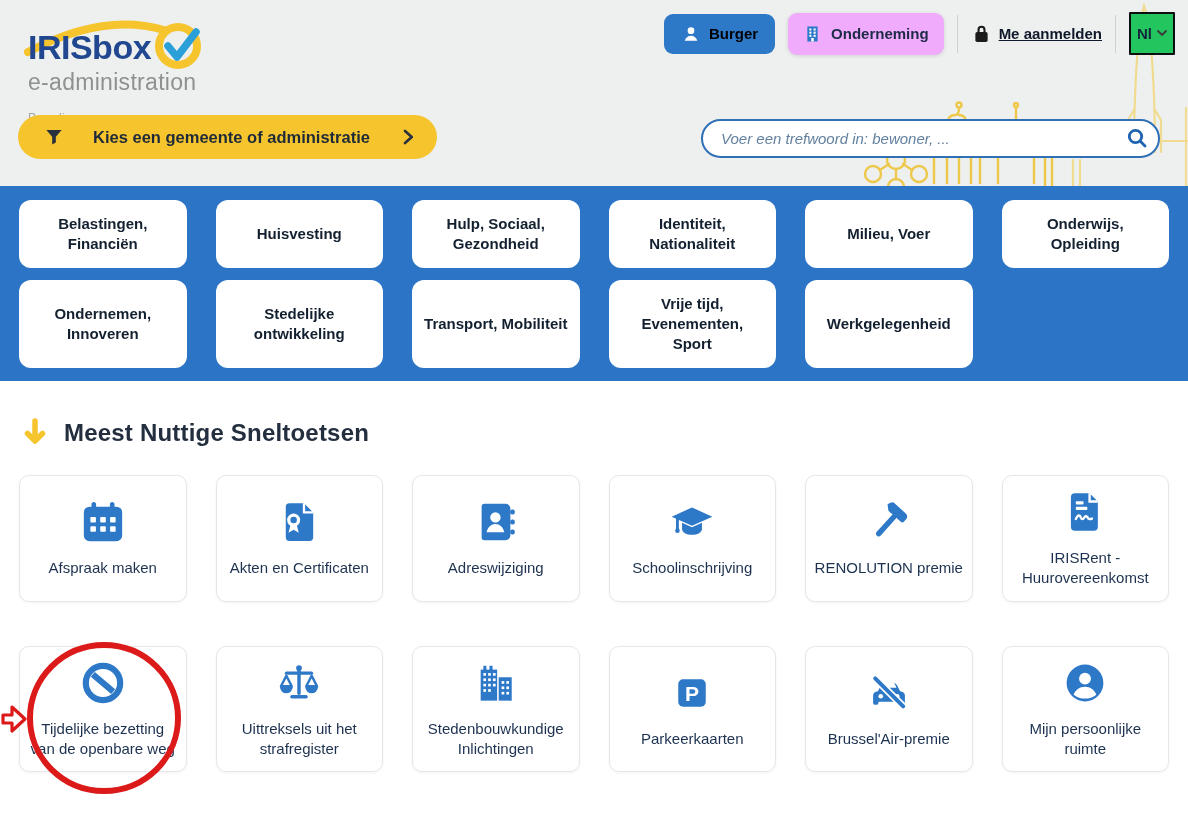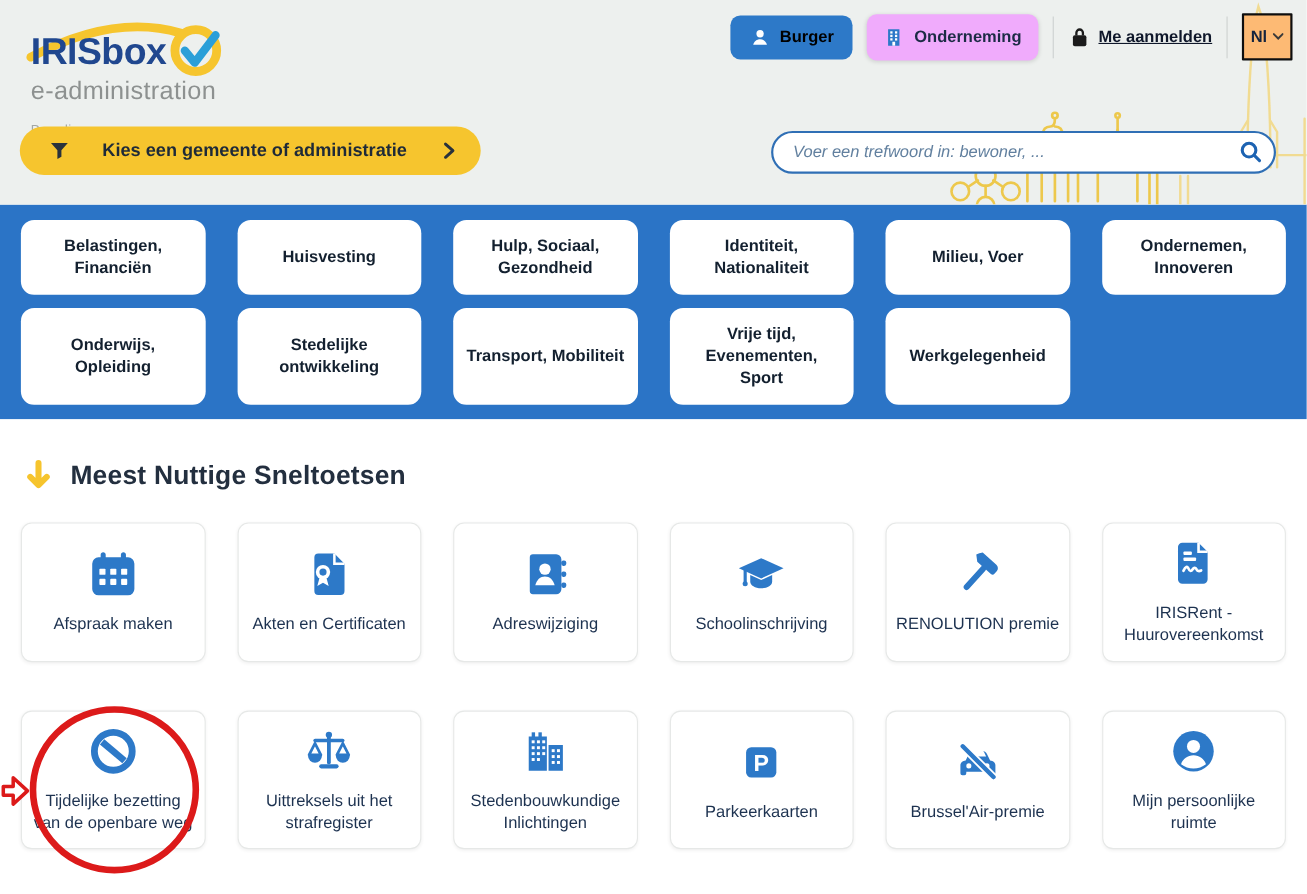--- a/index.html
+++ b/index.html
@@ -18,21 +18,21 @@
 
   .topbar { position:absolute; right:13px; top:12px; display:flex; align-items:center; gap:13px; z-index:6; }
   .btn-burger { display:flex; align-items:center; gap:8px; height:40px; padding:0 17px;
     background:#2d79c8; color:#000000; font-weight:bold; font-size:15px; border:none; border-radius:9px; cursor:pointer; }
   .btn-onderneming { display:flex; align-items:center; gap:9px; height:42px; padding:0 15px;
     background:#f0abfc; color:#1c2b45; font-weight:bold; font-size:15px; border:none; border-radius:9px;
     box-shadow:0 1px 4px rgba(0,0,0,.13); cursor:pointer; }
   .vsep { width:1px; height:38px; background:#cdd1d0; }
   .login { display:flex; align-items:center; gap:7px; cursor:pointer; }
   .login span { font-size:15px; font-weight:bold; color:#0f172a; text-decoration:underline; }
-  .nl-box { width:46px; height:43px; border:2px solid #0e0e0e; border-radius:1px; background:#fdba74;
+  .nl-box { width:46px; height:43px; border:2px solid #0e0e0e; border-radius:1px; background:#22c55e;
     display:flex; align-items:center; justify-content:center; gap:5px; font-size:15px; font-weight:bold;
     color:#15243d; cursor:pointer; }
 
   .filter-btn { position:absolute; left:18px; top:115px; width:419px; height:44px; border:none;
     border-radius:22px; background:#f6c52e; display:flex; align-items:center; cursor:pointer; z-index:3; }
   .filter-btn .funnel { margin-left:26px; display:flex; }
   .filter-btn .flabel { flex:1; text-align:center; font-size:16.5px; font-weight:bold; color:#1e2a38; }
   .filter-btn .chev { margin-right:20px; display:flex; }
 
   .search-wrap { position:absolute; left:701px; top:119px; width:459px; height:39px; z-index:4; }
@@ -177,22 +177,22 @@
     </g>
   </svg>
 </div>
 
 <div class="band">
     <div class="cat-btn">Belastingen, Financiën</div>
     <div class="cat-btn">Huisvesting</div>
     <div class="cat-btn">Hulp, Sociaal, Gezondheid</div>
     <div class="cat-btn">Identiteit, Nationaliteit</div>
     <div class="cat-btn">Milieu, Voer</div>
+    <div class="cat-btn">Onderwijs, Opleiding</div>
     <div class="cat-btn">Ondernemen, Innoveren</div>
-    <div class="cat-btn">Onderwijs, Opleiding</div>
     <div class="cat-btn">Stedelijke ontwikkeling</div>
     <div class="cat-btn">Transport, Mobiliteit</div>
     <div class="cat-btn">Vrije tijd, Evenementen, Sport</div>
     <div class="cat-btn">Werkgelegenheid</div>
   </div>
 
 <div class="main">
   <div class="heading-row">
     <svg width="24" height="30" viewBox="0 0 24 30">
       <path d="M12 3v19M4.5 15.5 12 23l7.5-7.5" fill="none" stroke="#f6c42d" stroke-width="5.5" stroke-linecap="round" stroke-linejoin="round"></path>

